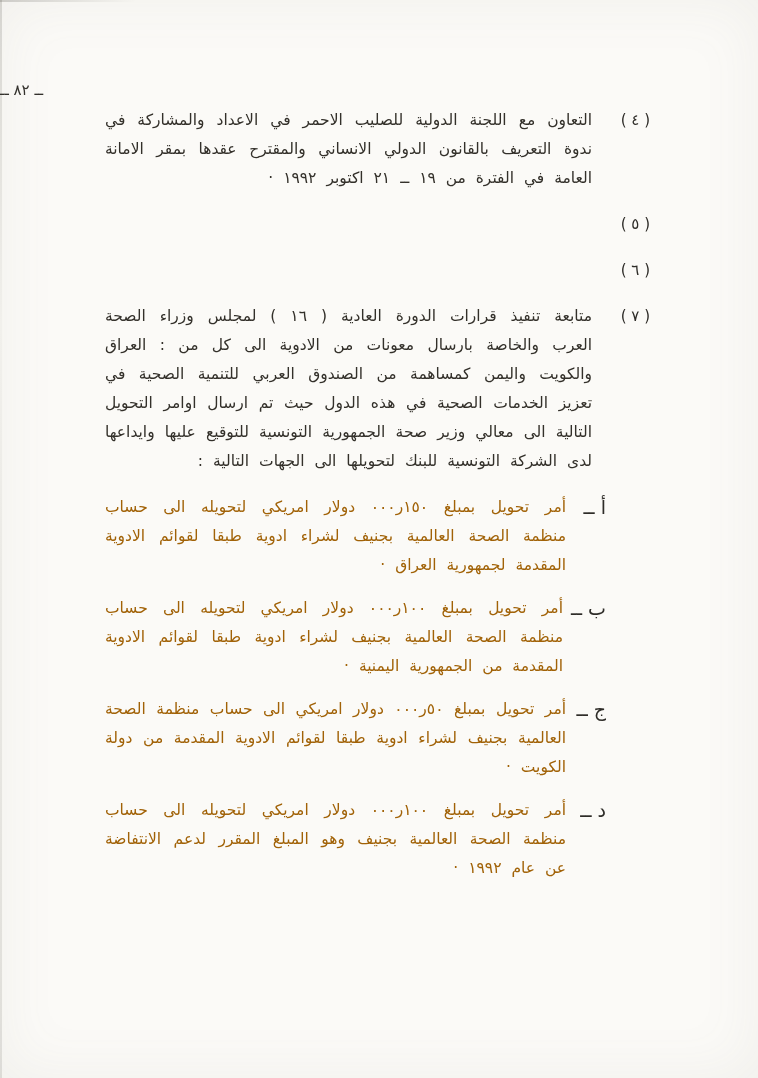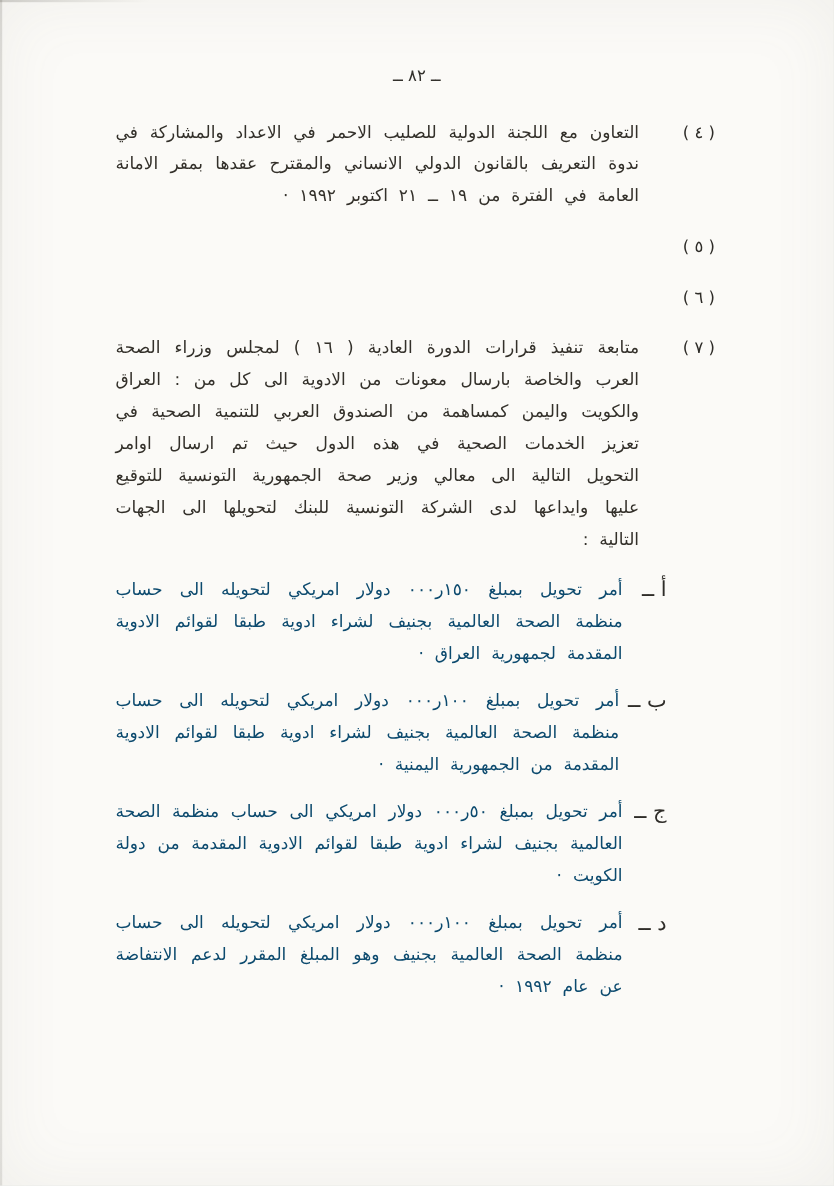--- a/index.html
+++ b/index.html
@@ -13,24 +13,24 @@
     width: 758px;
     height: 1078px;
     margin: 0 auto;
     background: #fbfaf7;
     box-shadow: inset 0 0 60px rgba(120,115,100,0.08);
     overflow: hidden;
     color: #2e2c28;
   }
   .page-number {
     position: absolute;
-    top: 60px;
+    top: 81px;
     left: 0;
     width: 100%;
-    text-align: center;
+    text-align: left;
     font-size: 15px;
     letter-spacing: 1px;
     color: #33312c;
   }
   .doc-body {
     position: absolute;
     top: 106px;
     right: 108px;
     width: 545px;
     direction: rtl;
@@ -42,21 +42,21 @@
   }
   .item-number {
     flex: 0 0 46px;
     font-size: 15px;
     line-height: 29px;
     white-space: nowrap;
     color: #2e2c28;
   }
   .item-text {
     flex: 1 1 auto;
-    margin-right: 23px;
+    margin-right: 12px;
     font-size: 15.5px;
     line-height: 29px;
     text-align: justify;
     text-align-last: right;
     word-spacing: 5px;
     color: #33302a;
   }
   .subitems {
     margin-right: 44px;
   }
@@ -73,21 +73,21 @@
     color: #2e2c28;
   }
   .subitem-text {
     flex: 1 1 auto;
     margin-right: 8px;
     font-size: 15.5px;
     line-height: 29px;
     text-align: justify;
     text-align-last: right;
     word-spacing: 5px;
-    color: #0c4a6e;
+    color: #a16207;
   }
   .scan-edge-top {
     position: absolute;
     top: 0;
     left: 0;
     width: 100%;
     height: 2px;
     background: linear-gradient(to right, rgba(90,88,80,0.25), rgba(90,88,80,0) 18%);
   }
   .scan-edge-left {

